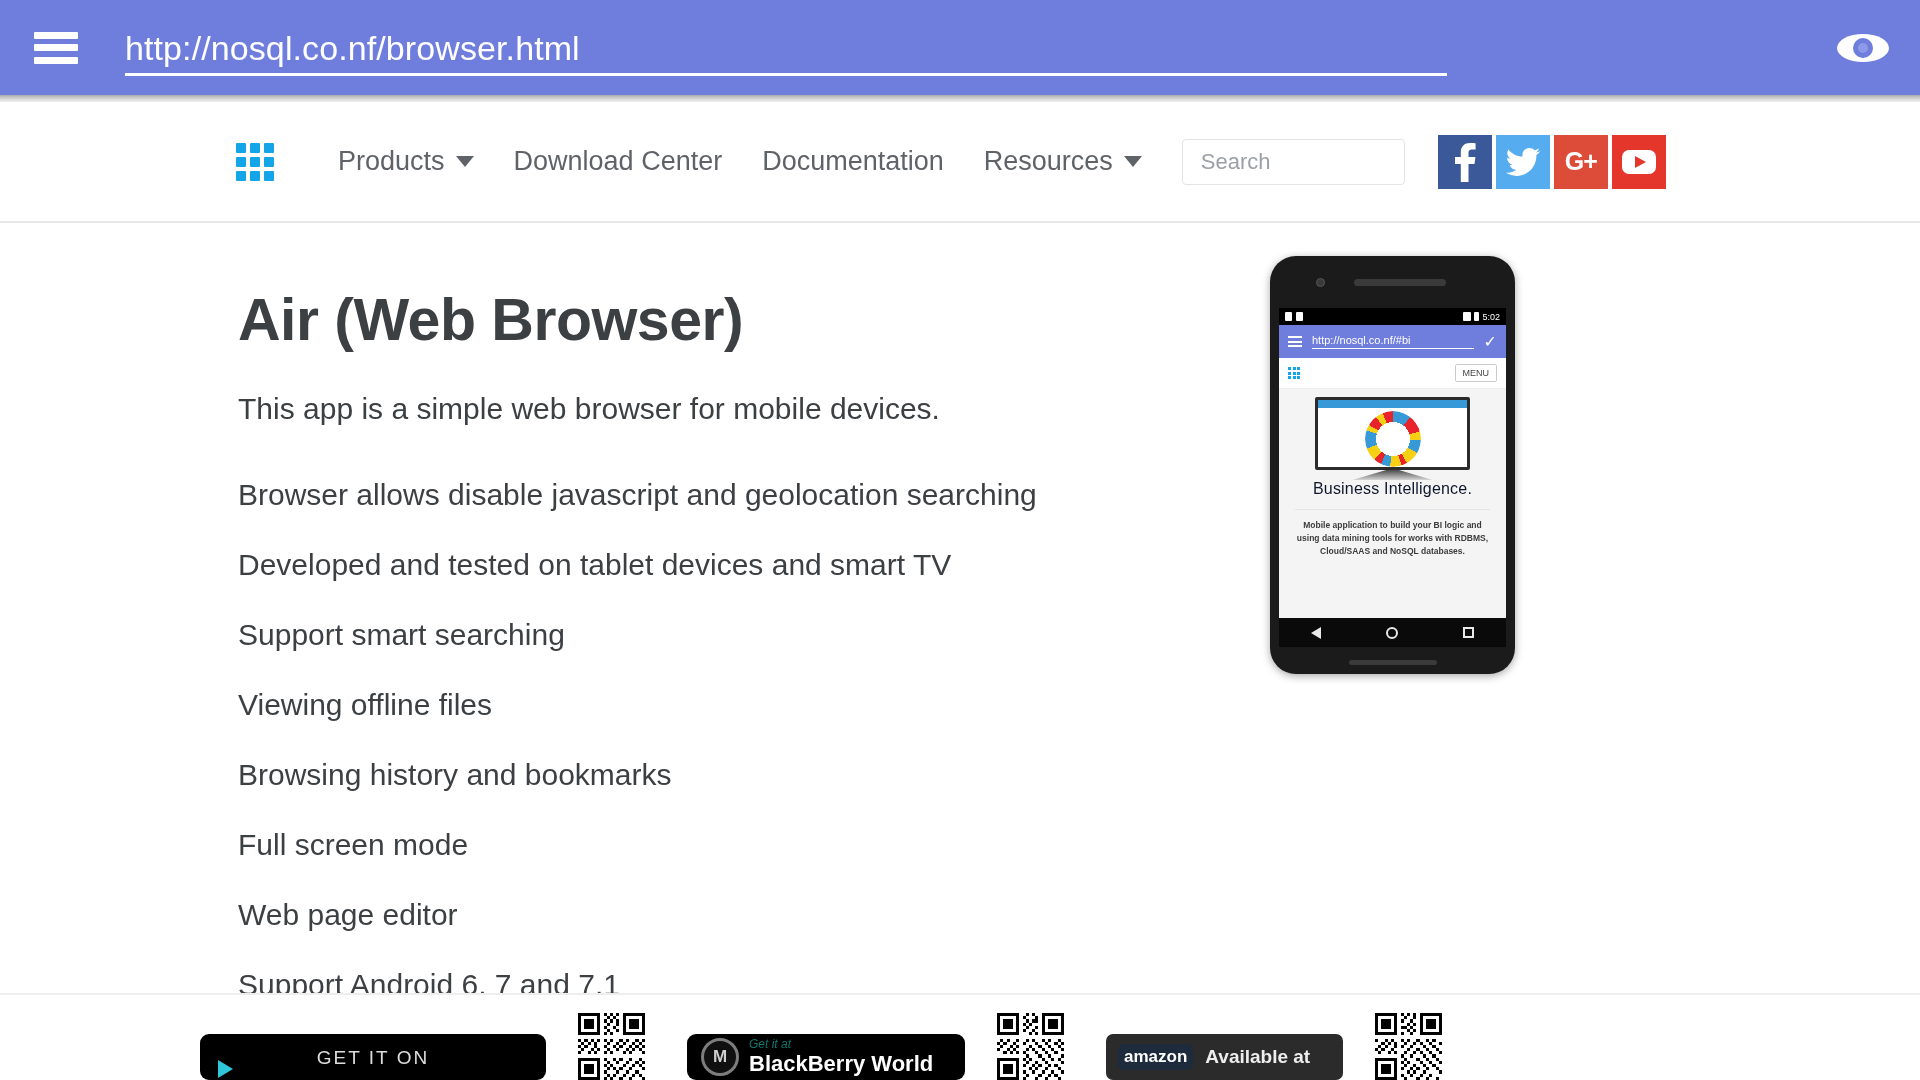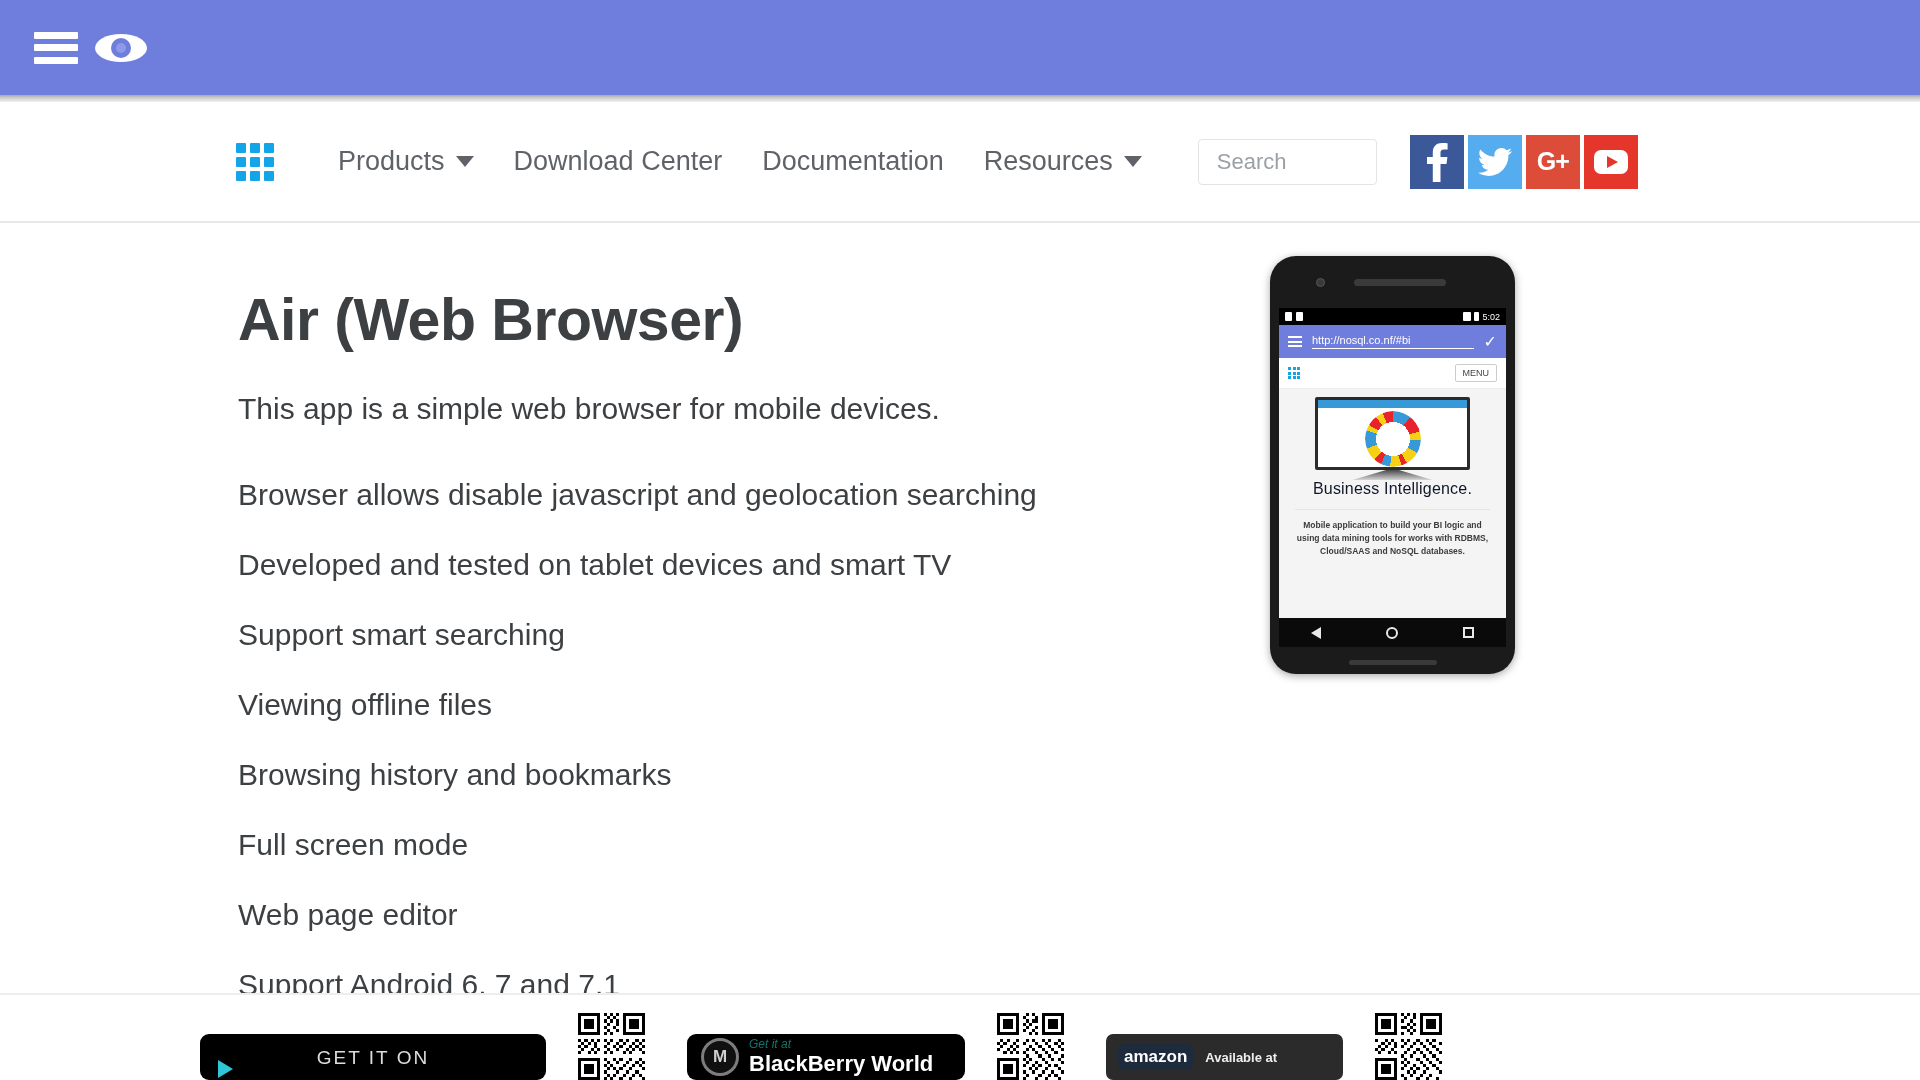--- a/index.html
+++ b/index.html
@@ -66,21 +66,21 @@
     font-size: 27px; color: #5f6368; white-space: nowrap;
     display: flex; align-items: center; cursor: pointer; margin-right: 40px;
   }
   .caret {
     width: 0; height: 0; margin-left: 11px;
     border-left: 9px solid transparent; border-right: 9px solid transparent;
     border-top: 11px solid #5f6368;
   }
 
   .search-box {
-    margin-left: 16px; width: 179px; height: 46px;
+    width: 223px; height: 46px;
     border: 1px solid #e4e4e4; border-radius: 4px;
     display: flex; align-items: center; padding: 0 10px; flex: none;
     background: #fff; cursor: text;
   }
   .search-input {
     border: none; outline: none; flex: 1; margin-left: 8px;
     font-family: "Liberation Sans", sans-serif; font-size: 22px; color: #5f6368;
     background: transparent;
   }
   .search-input::placeholder { color: #9aa0a6; }
@@ -216,31 +216,35 @@
   .bb-circle { width: 38px; height: 38px; border-radius:50%; border: 3px solid #7d7d7d;
                background:#101010; display:flex;align-items:center;justify-content:center;
                font-size:17px; font-weight:bold; color:#cfcfcf; }
   .bb-txt { line-height: 1.1; }
   .bb-small { font-size: 12px; color:#0f766e;font-style:italic; }
   .bb-big { font-size: 22px; font-weight: bold; color:#fff; }
   .badge-az { width: 237px; height: 46px; background:#2b2b2b; padding-left: 12px; gap: 12px;
               border-radius: 7px; }
   .az-logo { background:#1d2b3c; border-radius:6px; padding: 3px 6px; font-size: 17px;
              font-weight:bold; color:#fff; position: relative; }
-  .az-txt { font-size: 13px; color:#eee; font-weight: bold; }
+  .az-txt { font-size: 19px; color:#eee; font-weight: bold; }
   .spacer-a { width: 32px; } .spacer-b { width: 42px; }
 </style>
 </head>
 <body>
 
 <div class="browser-bar">
   <div class="hamburger">
     <span></span>
       <span></span>
       <span></span>
+  </div>
+  <div class="url-wrap">
+    <span class="url-text">http://nosql.co.nf/browser.html</span>
+    <div class="url-underline"></div>
   </div>
   <div class="eye-btn">
     <svg width="56" height="40" viewBox="0 0 56 40" aria-hidden="true">
       <ellipse cx="28" cy="20" rx="26" ry="14" fill="#ffffff"></ellipse>
       <circle cx="28" cy="20" r="10" fill="#6f7ddd"></circle>
       <circle cx="28" cy="20" r="5" fill="#8e99e8"></circle>
     </svg>
   </div>
 </div>
 

